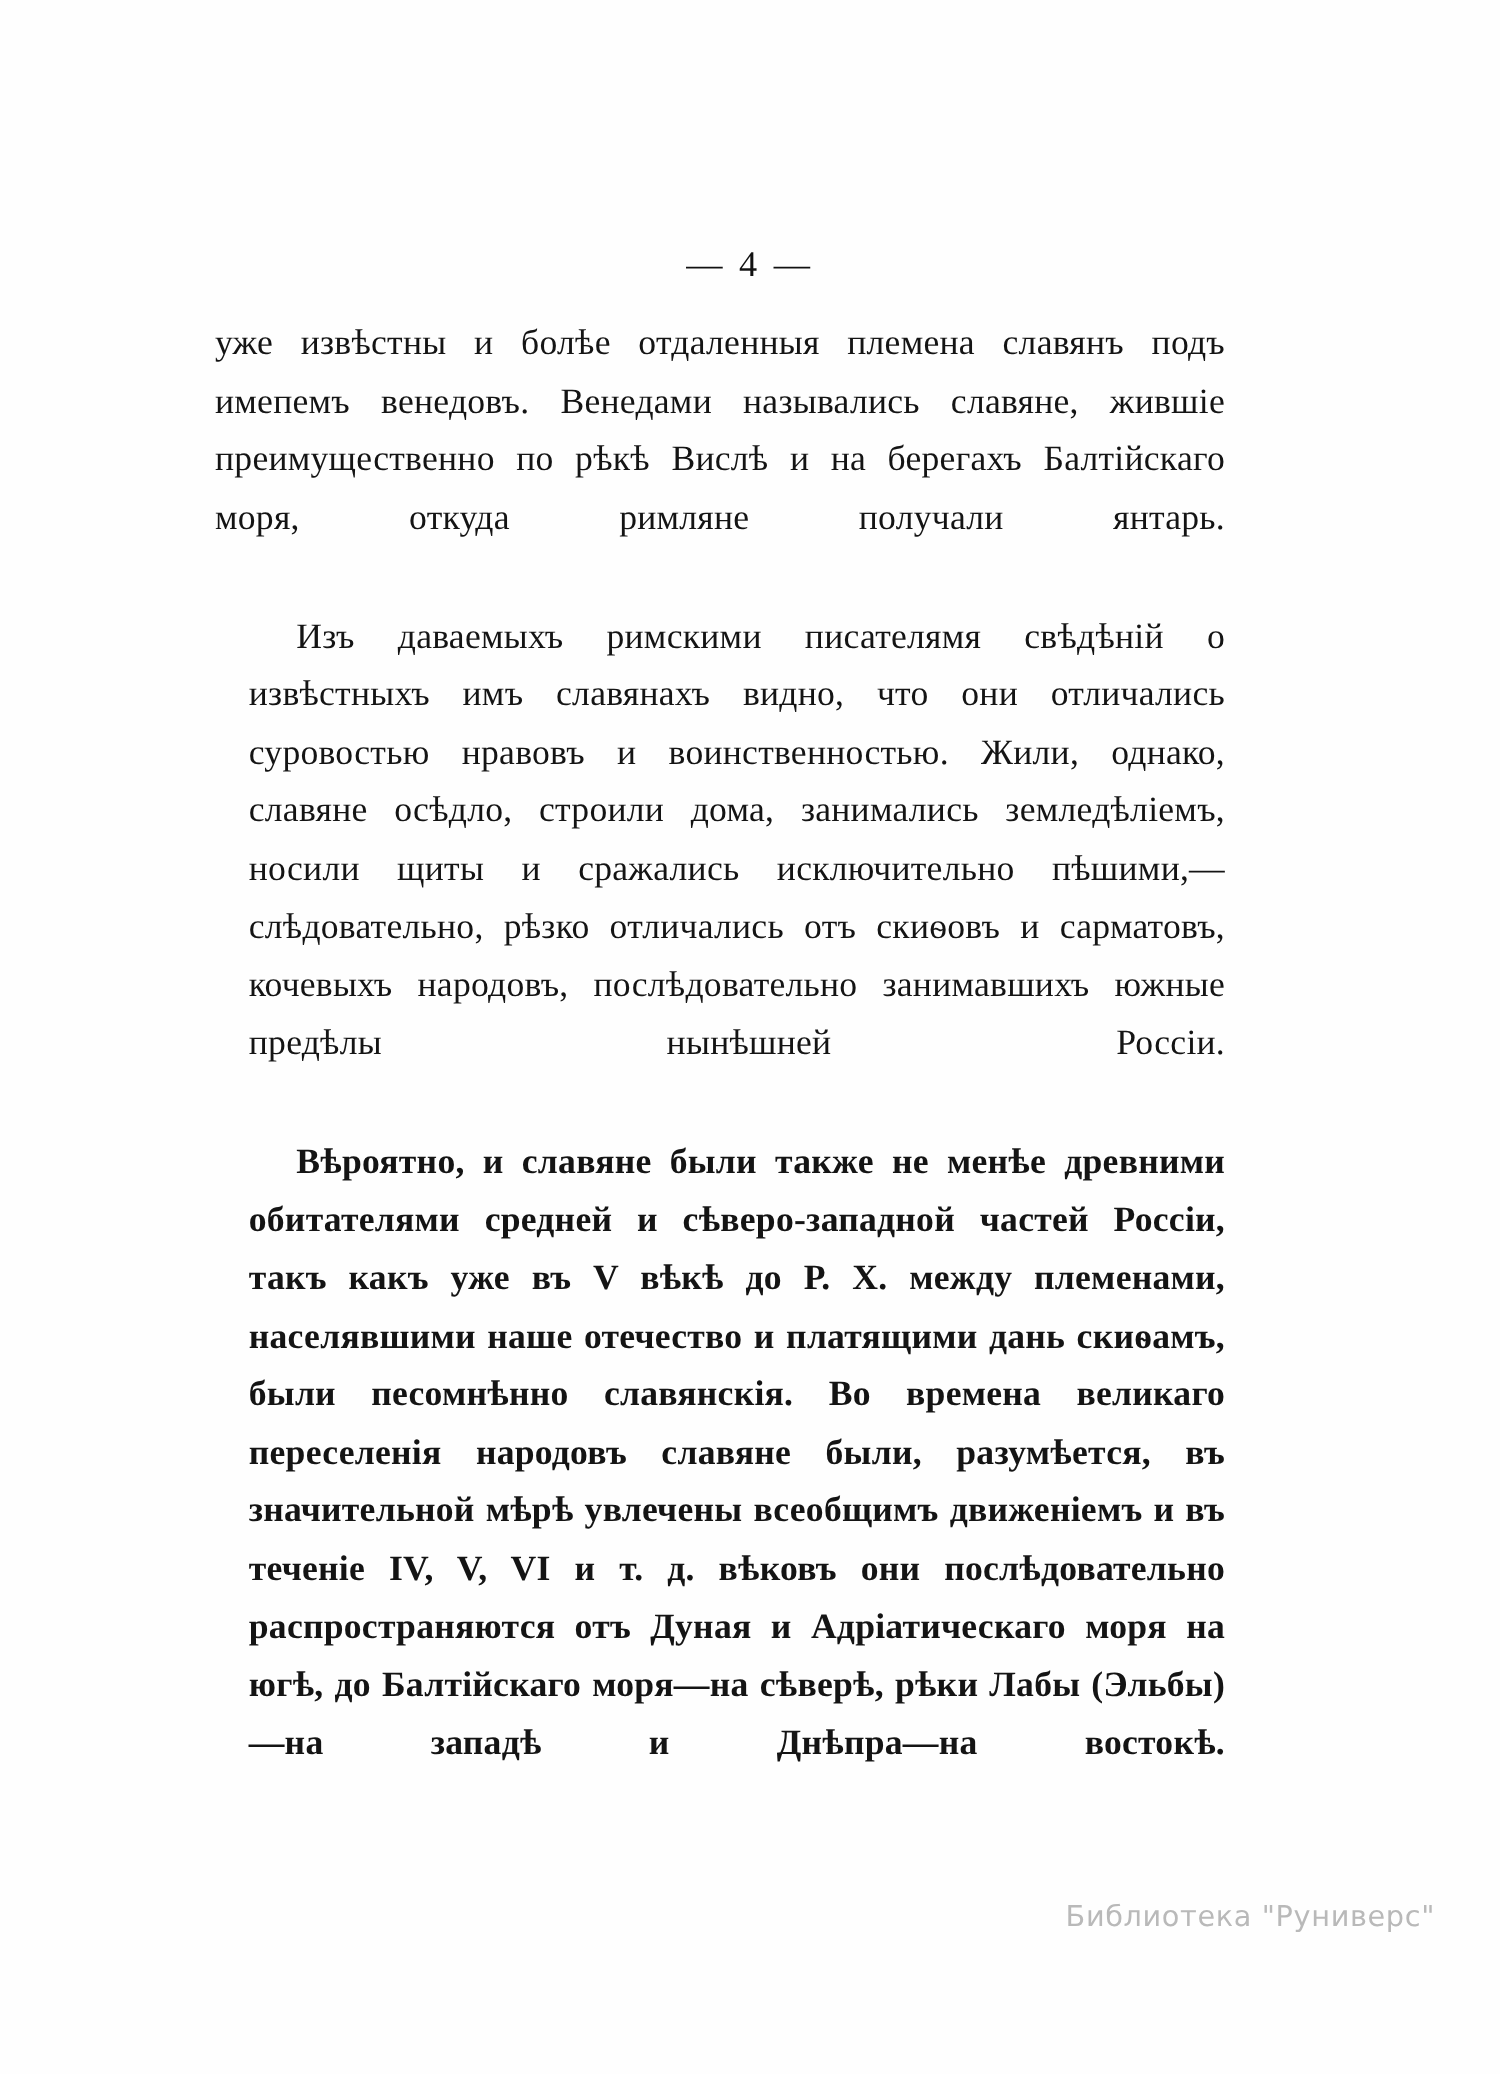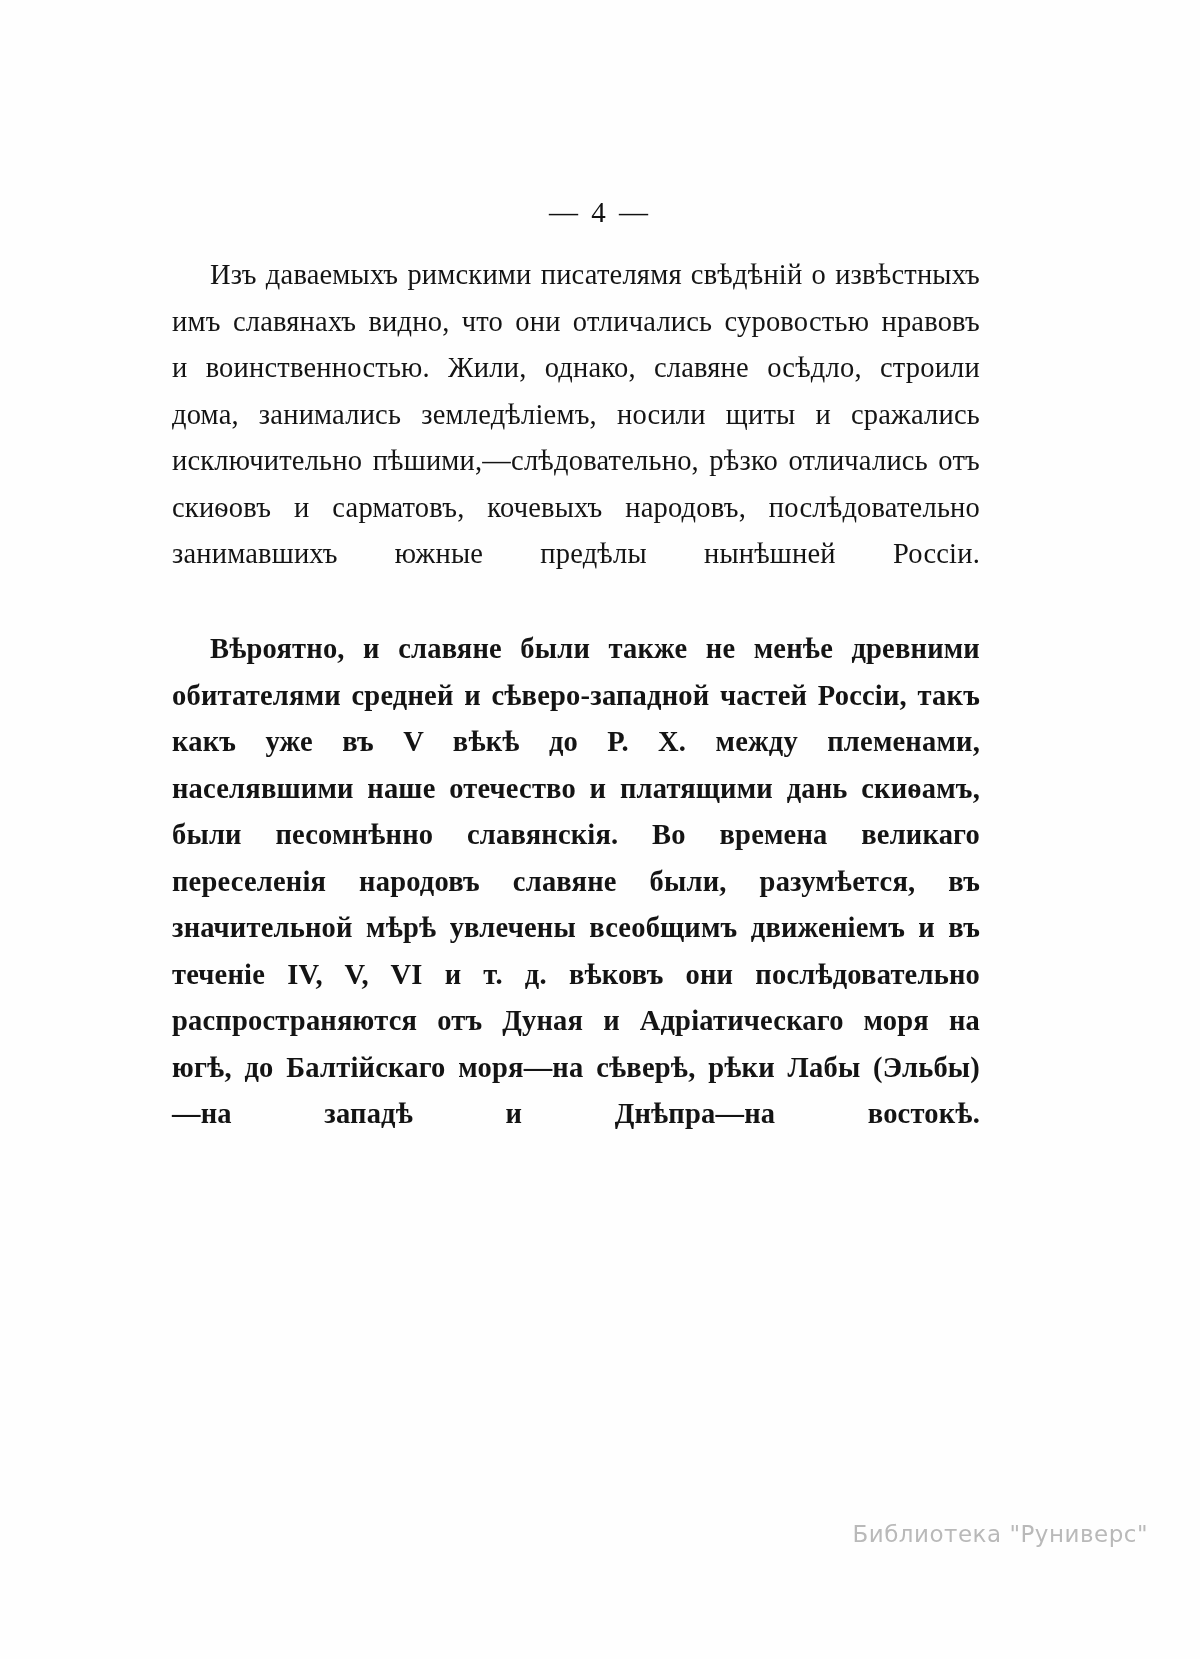--- a/index.html
+++ b/index.html
@@ -45,20 +45,21 @@
     font-size: 28.5px;
     line-height: 46.5px;
     text-align: justify;
     text-justify: inter-word;
     color: #141414;
     letter-spacing: 0.2px;
     word-spacing: 1.5px;
   }
   .para.indent {
     text-indent: 38px;
+    margin-left: 27px;
   }
   .para:last-child {
     margin-bottom: 0;
     font-weight: bold;
   }
   
   .para::after {
     content: "";
     display: inline-block;
     width: 100%;
@@ -75,19 +76,20 @@
   }
 </style>
 </head>
 <body>
 
 <div class="page">
 
   <div class="page-number">— 4 —</div>
 
   <div class="body-text">
+    <p class="para">уже извѣстны и болѣе отдаленныя племена славянъ подъ имепемъ венедовъ. Венедами назывались славяне, жившіе преимущественно по рѣкѣ Вислѣ и на берегахъ Балтійскаго моря, откуда римляне получали янтарь.</p>
     <p class="para indent">Изъ даваемыхъ римскими писателямя свѣдѣній о извѣстныхъ имъ славянахъ видно, что они отличались суровостью нравовъ и воинственностью. Жили, однако, славяне осѣдло, строили дома, занимались земледѣліемъ, носили щиты и сражались исключительно пѣшими,—слѣдовательно, рѣзко отличались отъ скиѳовъ и сарматовъ, кочевыхъ народовъ, послѣдовательно занимавшихъ южные предѣлы нынѣшней Россіи.</p>
     <p class="para indent">Вѣроятно, и славяне были также не менѣе древними обитателями средней и сѣверо-западной частей Россіи, такъ какъ уже въ V вѣкѣ до Р. Х. между племенами, населявшими наше отечество и платящими дань скиѳамъ, были песомнѣнно славянскія. Во времена великаго переселенія народовъ славяне были, разумѣется, въ значительной мѣрѣ увлечены всеобщимъ движеніемъ и въ теченіе IV, V, VI и т. д. вѣковъ они послѣдовательно распространяются отъ Дуная и Адріатическаго моря на югѣ, до Балтійскаго моря—на сѣверѣ, рѣки Лабы (Эльбы)—на западѣ и Днѣпра—на востокѣ.</p>
   </div>
 
   <div class="watermark">Библиотека "Руниверс"</div>
 
 </div>
 
 </body></html>

